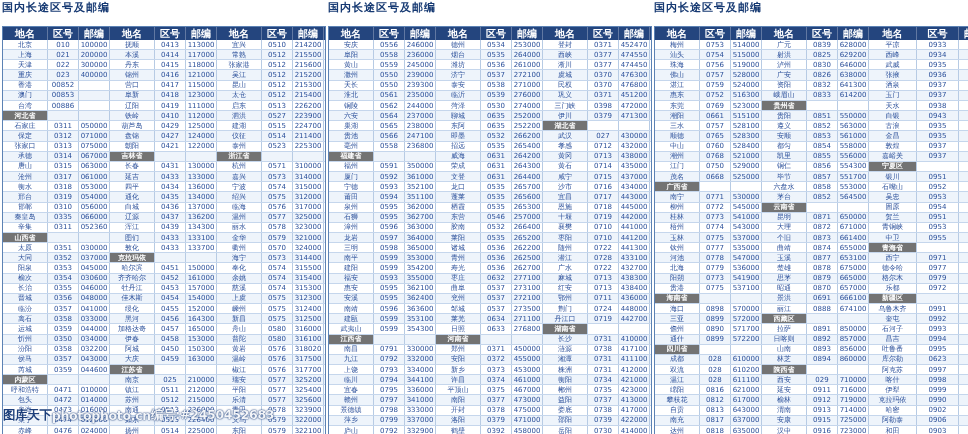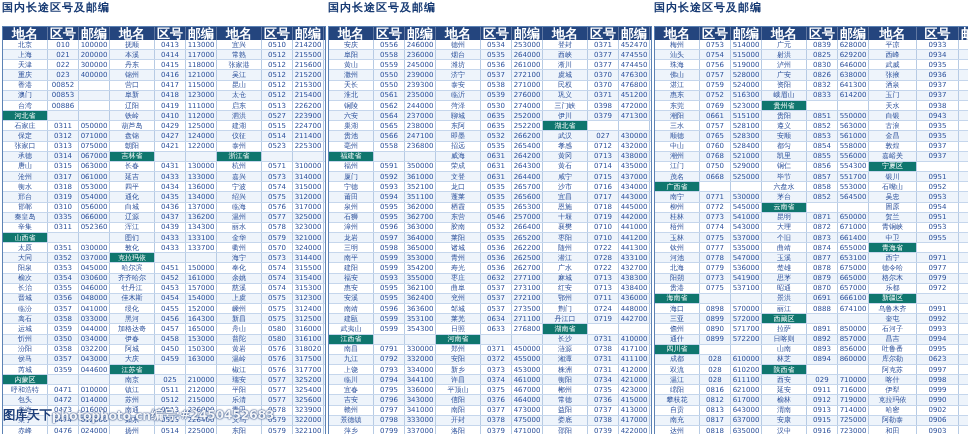--- a/index.html
+++ b/index.html
@@ -6,29 +6,29 @@
   body{width:968px;height:434px;position:relative;overflow:hidden;background:#ffffff;
        font-family:"DejaVu Sans",sans-serif}
   .panel{position:absolute;top:0;width:336px}
   .p0{left:2px}.p1{left:328px}.p2{left:654px}
   .ptitle{height:26px;line-height:15px;font-size:11px;font-weight:bold;color:#173a73;
           letter-spacing:1px;white-space:nowrap}
   .tbl{border:1px solid #5c82b4;width:322px;background:#fff}
   .p2 .tbl{width:336px}
   .thead{display:flex;height:13px;background:#24457e;color:#fff;font-weight:bold}
   .th{box-sizing:border-box;display:flex;align-items:center;justify-content:center;
-      font-size:13px;border-right:1px solid rgba(255,255,255,.28)}
+      font-size:10px;border-right:1px solid rgba(255,255,255,.28)}
   .row{display:flex;height:9.17px;border-bottom:1px solid #c5d6ec;background:#fff}
   .row:nth-child(even){background:#eef4fb}
   .c{box-sizing:border-box;display:flex;align-items:center;justify-content:center;
      font-size:7px;line-height:8px;color:#2a4f9a;border-right:1px solid #b7cbe4;
      overflow:hidden;white-space:nowrap}
   .cn{width:45px}.cc{width:31px}.cp{width:31px}
   .p2 .g2.cn{width:48px}.p2 .g2.cc{width:42px}.p2 .g2.cp{width:31px}
-  .ph{background:#0f766e;color:#fff;font-weight:normal}
+  .ph{background:#737373;color:#fff;font-weight:bold}
   .wm{position:absolute;left:3px;top:405px;height:21px;display:flex;align-items:center;
       z-index:5;font-weight:bold;font-size:12.5px;letter-spacing:-0.3px;white-space:nowrap}
   .wm1{color:#1d3f7b;text-shadow:0 0 2px #fff,0 0 1px #fff}
   .wm2{color:rgba(255,255,255,.95);text-shadow:0 0 2px #1d3f7b,0 0 1px #1d3f7b}
 </style>
 </head>
 <body>
 
 <div class="panel p0">
   <div class="ptitle">国内长途区号及邮编</div>
@@ -872,31 +872,20 @@
           <div class="c cc g0">0795</div>
           <div class="c cp g0">336000</div>
           <div class="c cn g1">平顶山</div>
           <div class="c cc g1">0375</div>
           <div class="c cp g1">467000</div>
           <div class="c cn g2">郴州</div>
           <div class="c cc g2">0735</div>
           <div class="c cp g2">423000</div>
         </div>
         <div class="row">
-          <div class="c cn g0">吉安</div>
-          <div class="c cc g0">0796</div>
-          <div class="c cp g0">343000</div>
-          <div class="c cn g1">信阳</div>
-          <div class="c cc g1">0376</div>
-          <div class="c cp g1">464000</div>
-          <div class="c cn g2">常德</div>
-          <div class="c cc g2">0736</div>
-          <div class="c cp g2">415000</div>
-        </div>
-        <div class="row">
           <div class="c cn g0">赣州</div>
           <div class="c cc g0">0797</div>
           <div class="c cp g0">341000</div>
           <div class="c cn g1">南阳</div>
           <div class="c cc g1">0377</div>
           <div class="c cp g1">473000</div>
           <div class="c cn g2">益阳</div>
           <div class="c cc g2">0737</div>
           <div class="c cp g2">413000</div>
         </div>

